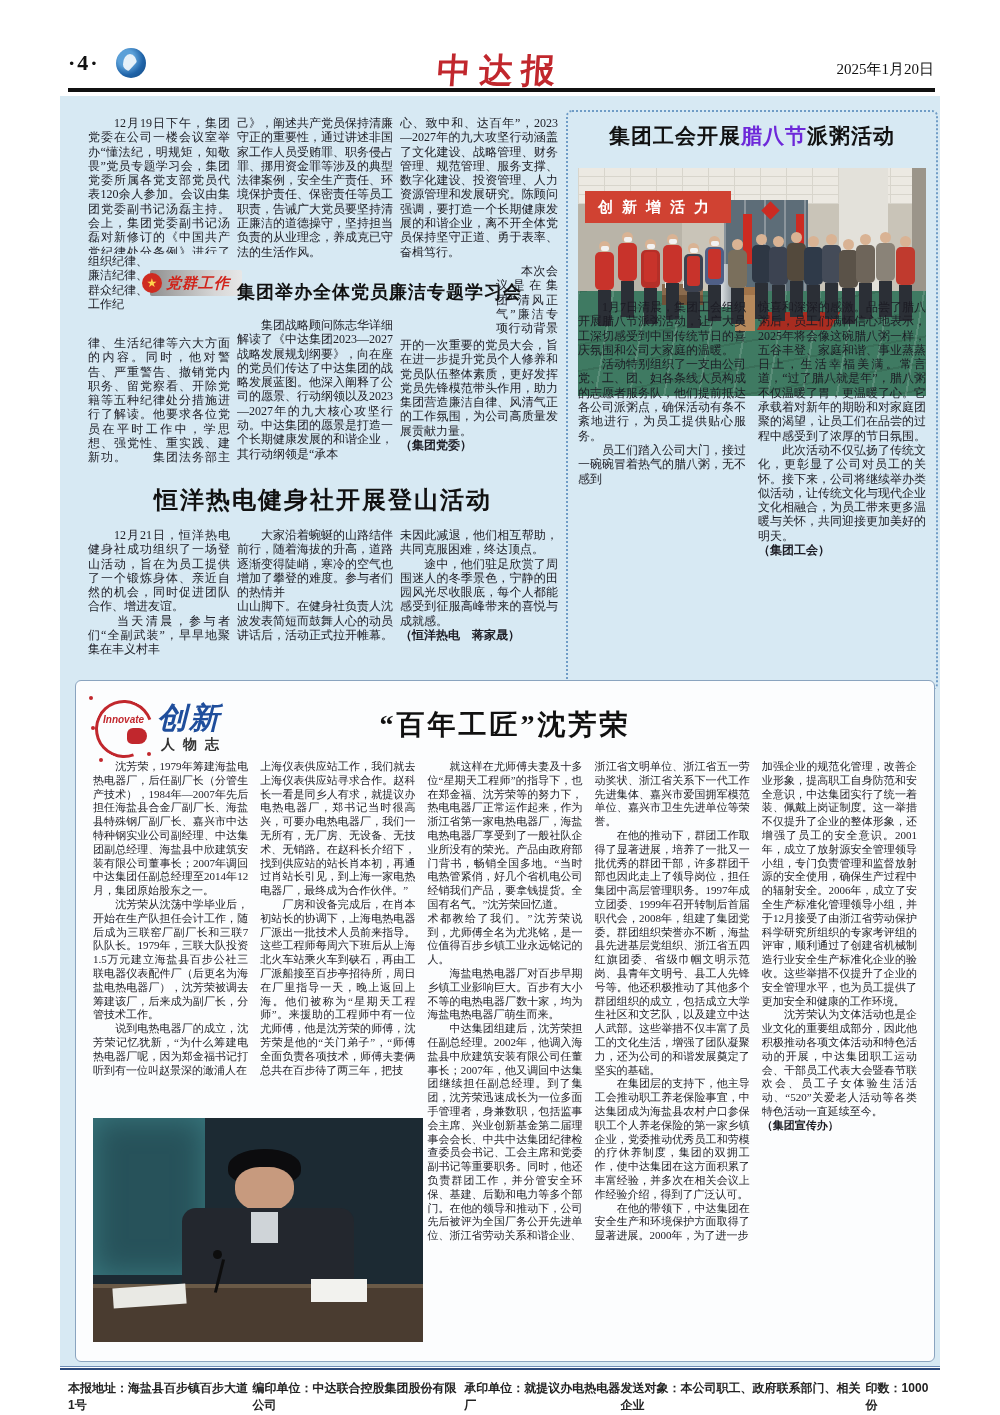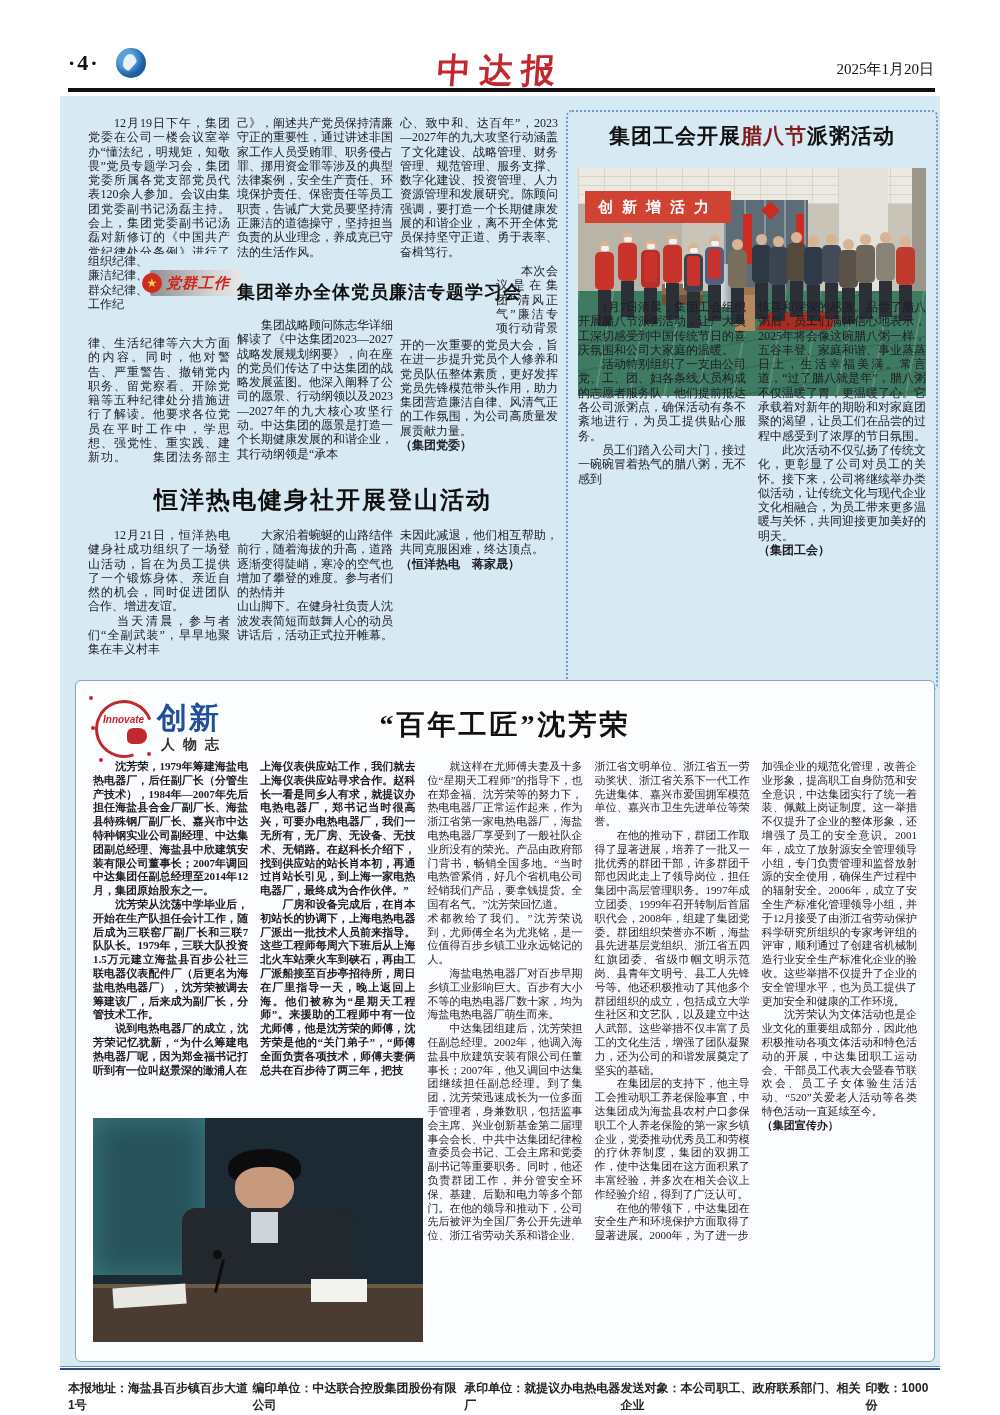--- a/index.html
+++ b/index.html
@@ -37,21 +37,21 @@
   .badge .bl{color:#d1231a;font-weight:bold;font-style:italic;font-size:15px;letter-spacing:1px;
          margin-left:4px;white-space:nowrap;}
 
   
   .hike-headline{left:88px;top:484px;width:470px;text-align:center;font-size:24px;letter-spacing:2px;}
 
   
   .pbox{left:566px;top:110px;width:372px;height:580px;border:2px dotted #6f9cc6;border-radius:6px;
         box-sizing:border-box;}
   .pbox-headline{left:578px;top:122px;width:348px;text-align:center;font-size:21px;letter-spacing:1px;}
-  .red{color:#7f1d1d;}
+  .red{color:#6d28d9;}
 
   
   .photo1{left:578px;top:168px;width:348px;height:228px;background:#c9c4b8;overflow:hidden;}
   .p1-ceiling{position:absolute;left:0;top:0;width:100%;height:16%;background:#ece9e2;
      background-image:repeating-linear-gradient(90deg,#d8d5cc 0 1px,transparent 1px 26px),
                       repeating-linear-gradient(0deg,#d8d5cc 0 1px,transparent 1px 9px);}
   .p1-wallL{position:absolute;left:0;top:16%;width:30%;height:42%;background:#b9b4a8;}
   .p1-door{position:absolute;left:42%;top:14%;width:24%;height:48%;background:#5d6d78;
      background-image:repeating-linear-gradient(90deg,#8b959c 0 2px,transparent 2px 20px);}
   .p1-pillar{position:absolute;left:75%;top:0;width:14%;height:62%;background:#e3e1da;}
@@ -91,30 +91,30 @@
   .fbox{left:75px;top:680px;width:860px;height:682px;background:#fcfdfe;border:1px solid #8aa4bf;
         border-radius:6px;box-sizing:border-box;}
   .fx-logo{left:95px;top:698px;width:160px;height:60px;}
   .fx-circle{position:absolute;left:0;top:2px;width:52px;height:52px;border:3px solid #c1272d;border-radius:50%;
         border-right-color:transparent;transform:rotate(25deg);}
   .fx-innov{position:absolute;left:8px;top:16px;font-size:10px;font-style:italic;font-weight:bold;color:#c1272d;
         font-family:"Liberation Sans",sans-serif;}
   .fx-fist{position:absolute;left:32px;top:30px;width:20px;height:16px;background:#c1272d;
         border-radius:6px 8px 8px 5px;}
   .fx-cn{position:absolute;left:62px;top:0px;font-size:30px;font-weight:bold;color:#1f4e9c;
-        letter-spacing:2px;font-family:"Liberation Sans",sans-serif;}
+        font-style:italic;letter-spacing:2px;font-family:"Liberation Sans",sans-serif;}
   .fx-rz{position:absolute;left:66px;top:38px;font-size:14px;font-weight:bold;color:#333;letter-spacing:8px;}
   .fx-dots{position:absolute;left:-6px;top:-2px;width:4px;height:4px;border-radius:50%;background:#c1272d;
         box-shadow:10px 62px 0 #c1272d, 58px 56px 0 #c1272d, 2px 30px 0 #c1272d;}
   .f-title{left:75px;top:706px;width:860px;text-align:center;font-size:28px;font-weight:bold;
         letter-spacing:3px;color:#111;}
   .fcols{left:93px;top:760px;width:824px;height:586px;display:flex;gap:12px;}
   .fcol{flex:1 1 0;font-size:11px;line-height:13.8px;text-align:justify;overflow:hidden;}
   .fcol p{margin:0;}
-  .fcol.short{height:352px;font-weight:bold;}
+  .fcol.short{height:352px;}
 
   
   .photo2{left:93px;top:1118px;width:330px;height:224px;background:#1c2a33;overflow:hidden;}
   .p2-screen{position:absolute;left:0;top:0;width:34%;height:70%;background:#27525a;
      box-shadow:inset 0 0 30px #3a7a80;}
   .p2-hair{position:absolute;left:41%;top:14%;width:22%;height:16%;background:#0c0c0e;
      border-radius:50% 50% 40% 40%;}
   .p2-face{position:absolute;left:43%;top:22%;width:18%;height:20%;background:#c79a7e;
      border-radius:42% 42% 50% 50%;}
   .p2-body{position:absolute;left:27%;top:40%;width:52%;height:38%;background:#23272e;
@@ -168,20 +168,21 @@
   <div class="abs coltext clip" style="left:88px;top:528px;width:142px;height:138px;">
     <p>　　12月21日，恒洋热电健身社成功组织了一场登山活动，旨在为员工提供了一个锻炼身体、亲近自然的机会，同时促进团队合作、增进友谊。</p>
     <p>　　当天清晨，参与者们“全副武装”，早早地聚集在丰义村丰</p>
   </div>
   <div class="abs coltext clip" style="left:237px;top:528px;width:156px;height:138px;">
     <p>　　大家沿着蜿蜒的山路结伴前行，随着海拔的升高，道路逐渐变得陡峭，寒冷的空气也增加了攀登的难度。参与者们的热情并</p>
     <p>山山脚下。在健身社负责人沈波发表简短而鼓舞人心的动员讲话后，活动正式拉开帷幕。</p>
   </div>
   <div class="abs coltext clip" style="left:400px;top:528px;width:158px;height:138px;">
     <p>未因此减退，他们相互帮助，共同克服困难，终达顶点。</p>
+    <p>　　途中，他们驻足欣赏了周围迷人的冬季景色，宁静的田园风光尽收眼底，每个人都能感受到征服高峰带来的喜悦与成就感。</p>
     <p class="byline">（恒洋热电　蒋家晟）</p>
   </div>
 
   <div class="abs pbox"></div>
   <div class="abs headline pbox-headline">
     <span>集团工会开展</span><span class="red">腊八节</span><span>派粥活动</span>
   </div>
 
   <div class="abs photo1" id="photo1">
     <div class="p1-ceiling"></div>

